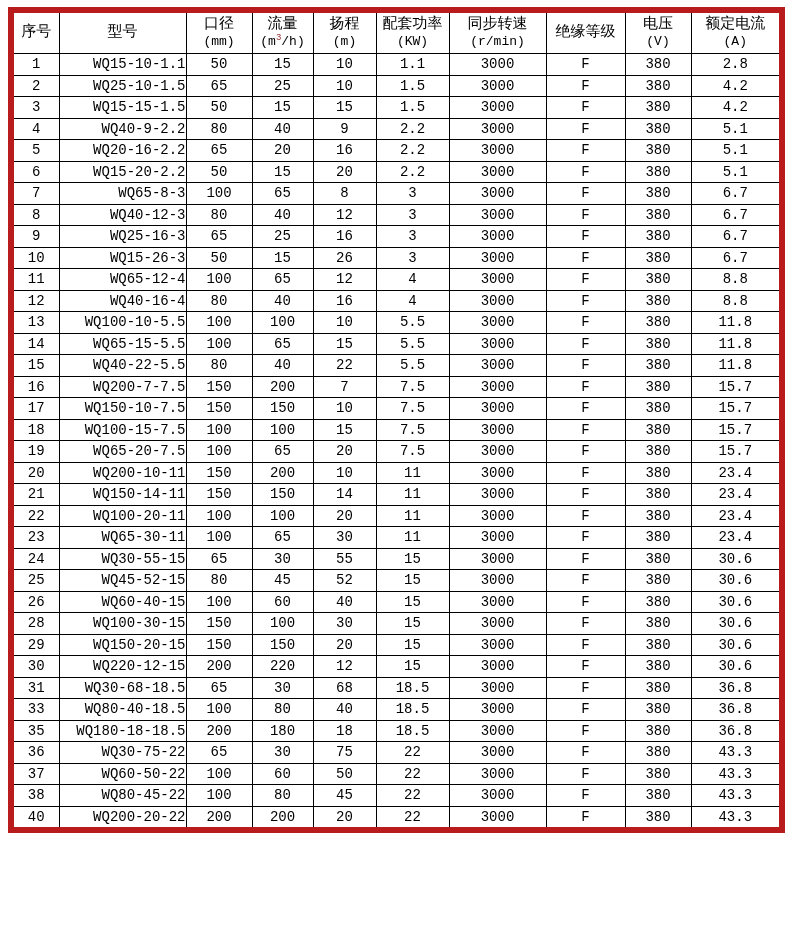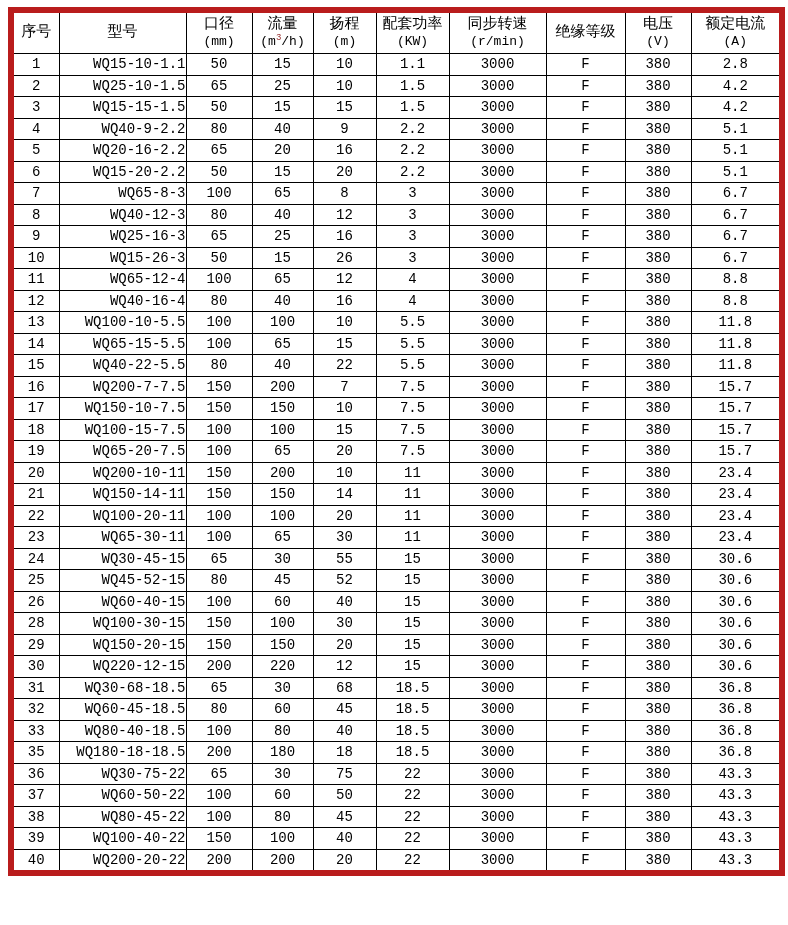--- a/index.html
+++ b/index.html
@@ -388,21 +388,21 @@
           <td class="c3">65</td>
           <td class="c4">30</td>
           <td class="c5">11</td>
           <td class="c6">3000</td>
           <td class="c7">F</td>
           <td class="c8">380</td>
           <td class="c9">23.4</td>
         </tr>
         <tr>
           <td class="c0">24</td>
-          <td class="c1">WQ30-45-15</td>
+          <td class="c1">WQ30-55-15</td>
           <td class="c2">65</td>
           <td class="c3">30</td>
           <td class="c4">55</td>
           <td class="c5">15</td>
           <td class="c6">3000</td>
           <td class="c7">F</td>
           <td class="c8">380</td>
           <td class="c9">30.6</td>
         </tr>
         <tr>
@@ -471,32 +471,20 @@
           <td class="c2">65</td>
           <td class="c3">30</td>
           <td class="c4">68</td>
           <td class="c5">18.5</td>
           <td class="c6">3000</td>
           <td class="c7">F</td>
           <td class="c8">380</td>
           <td class="c9">36.8</td>
         </tr>
         <tr>
-          <td class="c0">32</td>
-          <td class="c1">WQ60-45-18.5</td>
-          <td class="c2">80</td>
-          <td class="c3">60</td>
-          <td class="c4">45</td>
-          <td class="c5">18.5</td>
-          <td class="c6">3000</td>
-          <td class="c7">F</td>
-          <td class="c8">380</td>
-          <td class="c9">36.8</td>
-        </tr>
-        <tr>
           <td class="c0">33</td>
           <td class="c1">WQ80-40-18.5</td>
           <td class="c2">100</td>
           <td class="c3">80</td>
           <td class="c4">40</td>
           <td class="c5">18.5</td>
           <td class="c6">3000</td>
           <td class="c7">F</td>
           <td class="c8">380</td>
           <td class="c9">36.8</td>
@@ -543,32 +531,20 @@
           <td class="c2">100</td>
           <td class="c3">80</td>
           <td class="c4">45</td>
           <td class="c5">22</td>
           <td class="c6">3000</td>
           <td class="c7">F</td>
           <td class="c8">380</td>
           <td class="c9">43.3</td>
         </tr>
         <tr>
-          <td class="c0">39</td>
-          <td class="c1">WQ100-40-22</td>
-          <td class="c2">150</td>
-          <td class="c3">100</td>
-          <td class="c4">40</td>
-          <td class="c5">22</td>
-          <td class="c6">3000</td>
-          <td class="c7">F</td>
-          <td class="c8">380</td>
-          <td class="c9">43.3</td>
-        </tr>
-        <tr>
           <td class="c0">40</td>
           <td class="c1">WQ200-20-22</td>
           <td class="c2">200</td>
           <td class="c3">200</td>
           <td class="c4">20</td>
           <td class="c5">22</td>
           <td class="c6">3000</td>
           <td class="c7">F</td>
           <td class="c8">380</td>
           <td class="c9">43.3</td>

